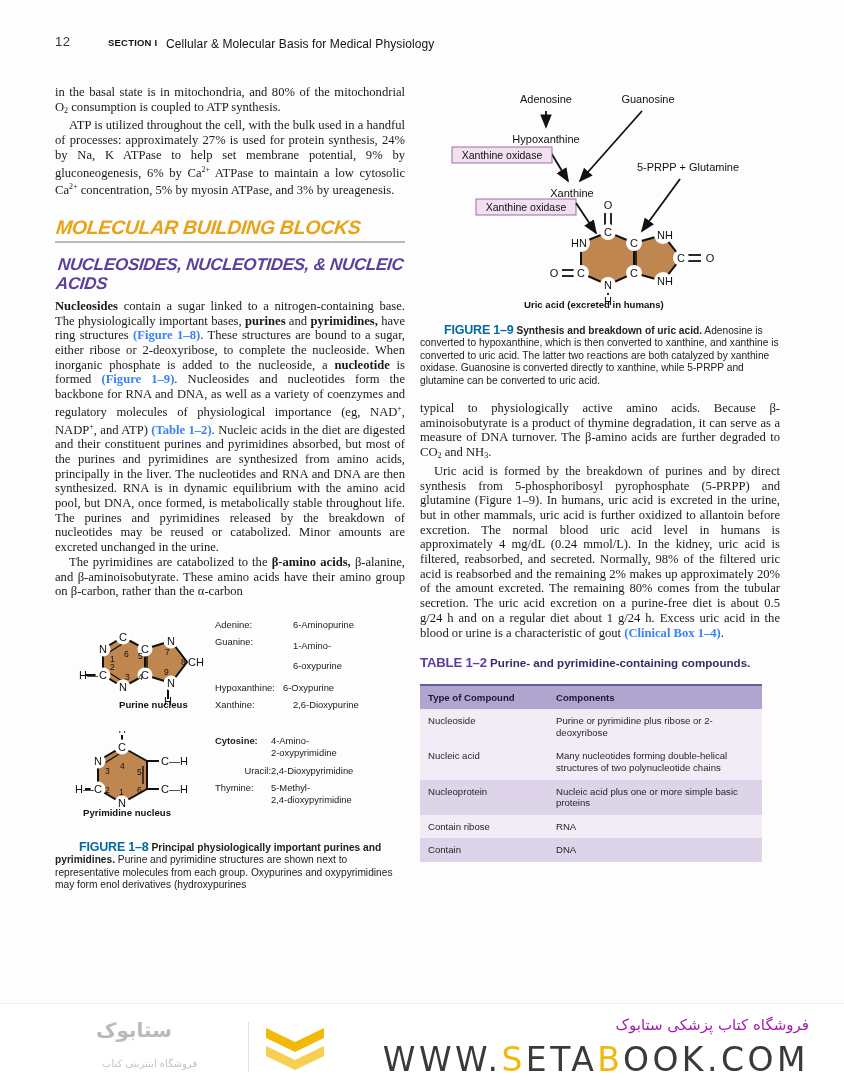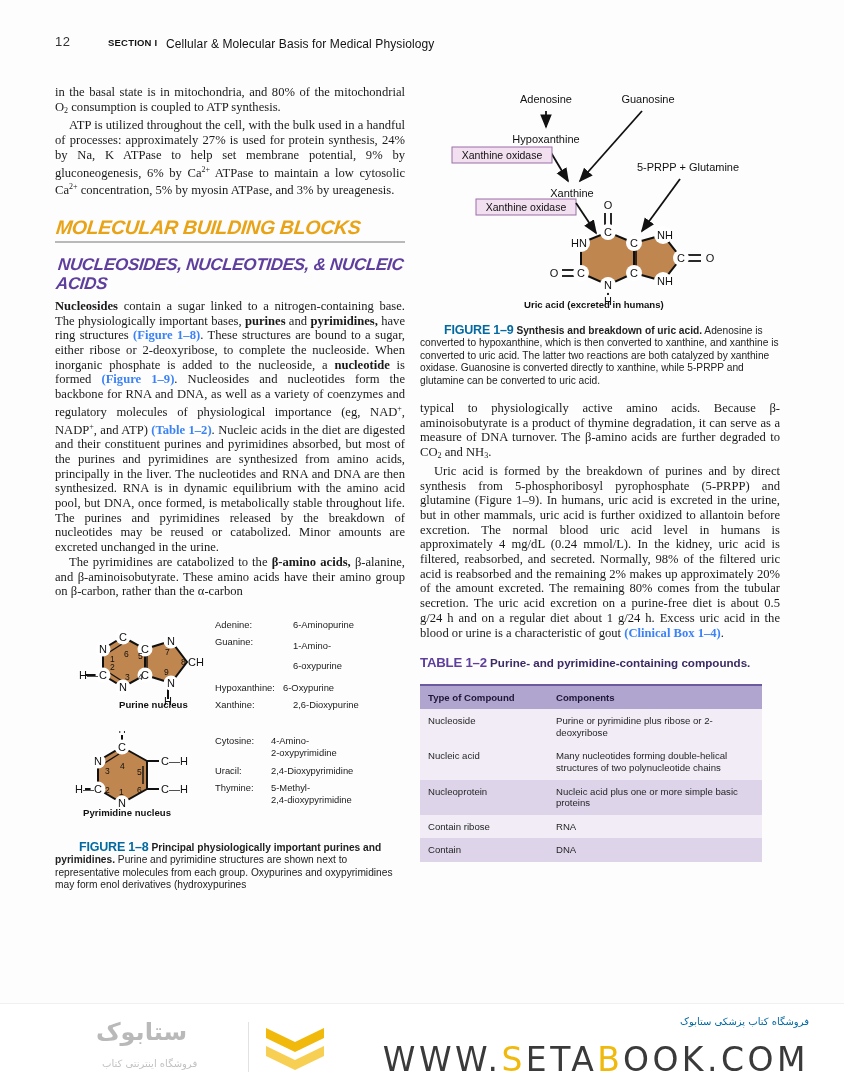--- a/index.html
+++ b/index.html
@@ -119,33 +119,33 @@
   }
 
   
   .footer{
     position:absolute;left:0;top:1003px;width:844px;height:77px;
     background:#ffffff;border-top:1px solid #f0f0f0;
   }
   .fa-line1{
     position:absolute;right:35px;top:12px;
     font-family:"DejaVu Sans", sans-serif;
-    font-size:10px;color:#0369a1;direction:rtl;
+    font-size:15px;color:#a21caf;direction:rtl;
   }
   .fa-url{
     position:absolute;right:35px;top:36px;
     font-family:"DejaVu Sans", sans-serif;
     font-size:33px;letter-spacing:3.5px;color:#3a3a3a;font-weight:normal;
   }
   .fa-url .hl{color:#f0b90b;}
   .logo{position:absolute;left:78px;top:14px;width:250px;height:56px;}
   .logo-word{
     position:absolute;left:18px;top:0px;
     font-family:"DejaVu Sans", sans-serif;
-    font-size:24px;color:#b9b9b9;direction:rtl;font-weight:bold;
+    font-size:20px;color:#b9b9b9;direction:rtl;font-weight:bold;
   }
   .logo-sub{
     position:absolute;left:24px;top:40px;
     font-family:"DejaVu Sans", sans-serif;
     font-size:10px;color:#c2c2c2;direction:rtl;
   }
   .logo-div{position:absolute;left:170px;top:4px;width:1px;height:50px;background:#e2e2e2;}
   .chev{position:absolute;left:186px;top:8px;}
 </style>
 </head>
@@ -279,26 +279,26 @@
               <text x="82" y="62">6</text>
               <text x="64" y="64">1</text>
               <text x="50" y="62">2</text>
             </g>
           </g>
         </svg>
         <div class="chem-cap" style="position:absolute;left:28px;top:76px;">Pyrimidine nucleus</div>
 
         <div style="position:absolute;left:160px;top:4px;width:190px;">
           <div style="display:flex;margin-bottom:6px;">
-            <div class="chem-lbl" style="width:56px;">Cytosine:</div>
+            <div class="chem-lbl" style="width:56px;font-weight:bold;">Cytosine:</div>
             <div class="chem-lbl" style="white-space:pre-line;line-height:12px;">4-Amino-
 2-oxypyrimidine</div>
           </div>
           <div style="display:flex;margin-bottom:6px;">
-            <div class="chem-lbl" style="width:56px;">Uracil:</div>
+            <div class="chem-lbl" style="width:56px;text-align:right;">Uracil:</div>
             <div class="chem-lbl">2,4-Dioxypyrimidine</div>
           </div>
           <div style="display:flex;">
             <div class="chem-lbl" style="width:56px;">Thymine:</div>
             <div class="chem-lbl" style="white-space:pre-line;line-height:12px;">5-Methyl-
 2,4-dioxypyrimidine</div>
           </div>
         </div>
       </div>
 

